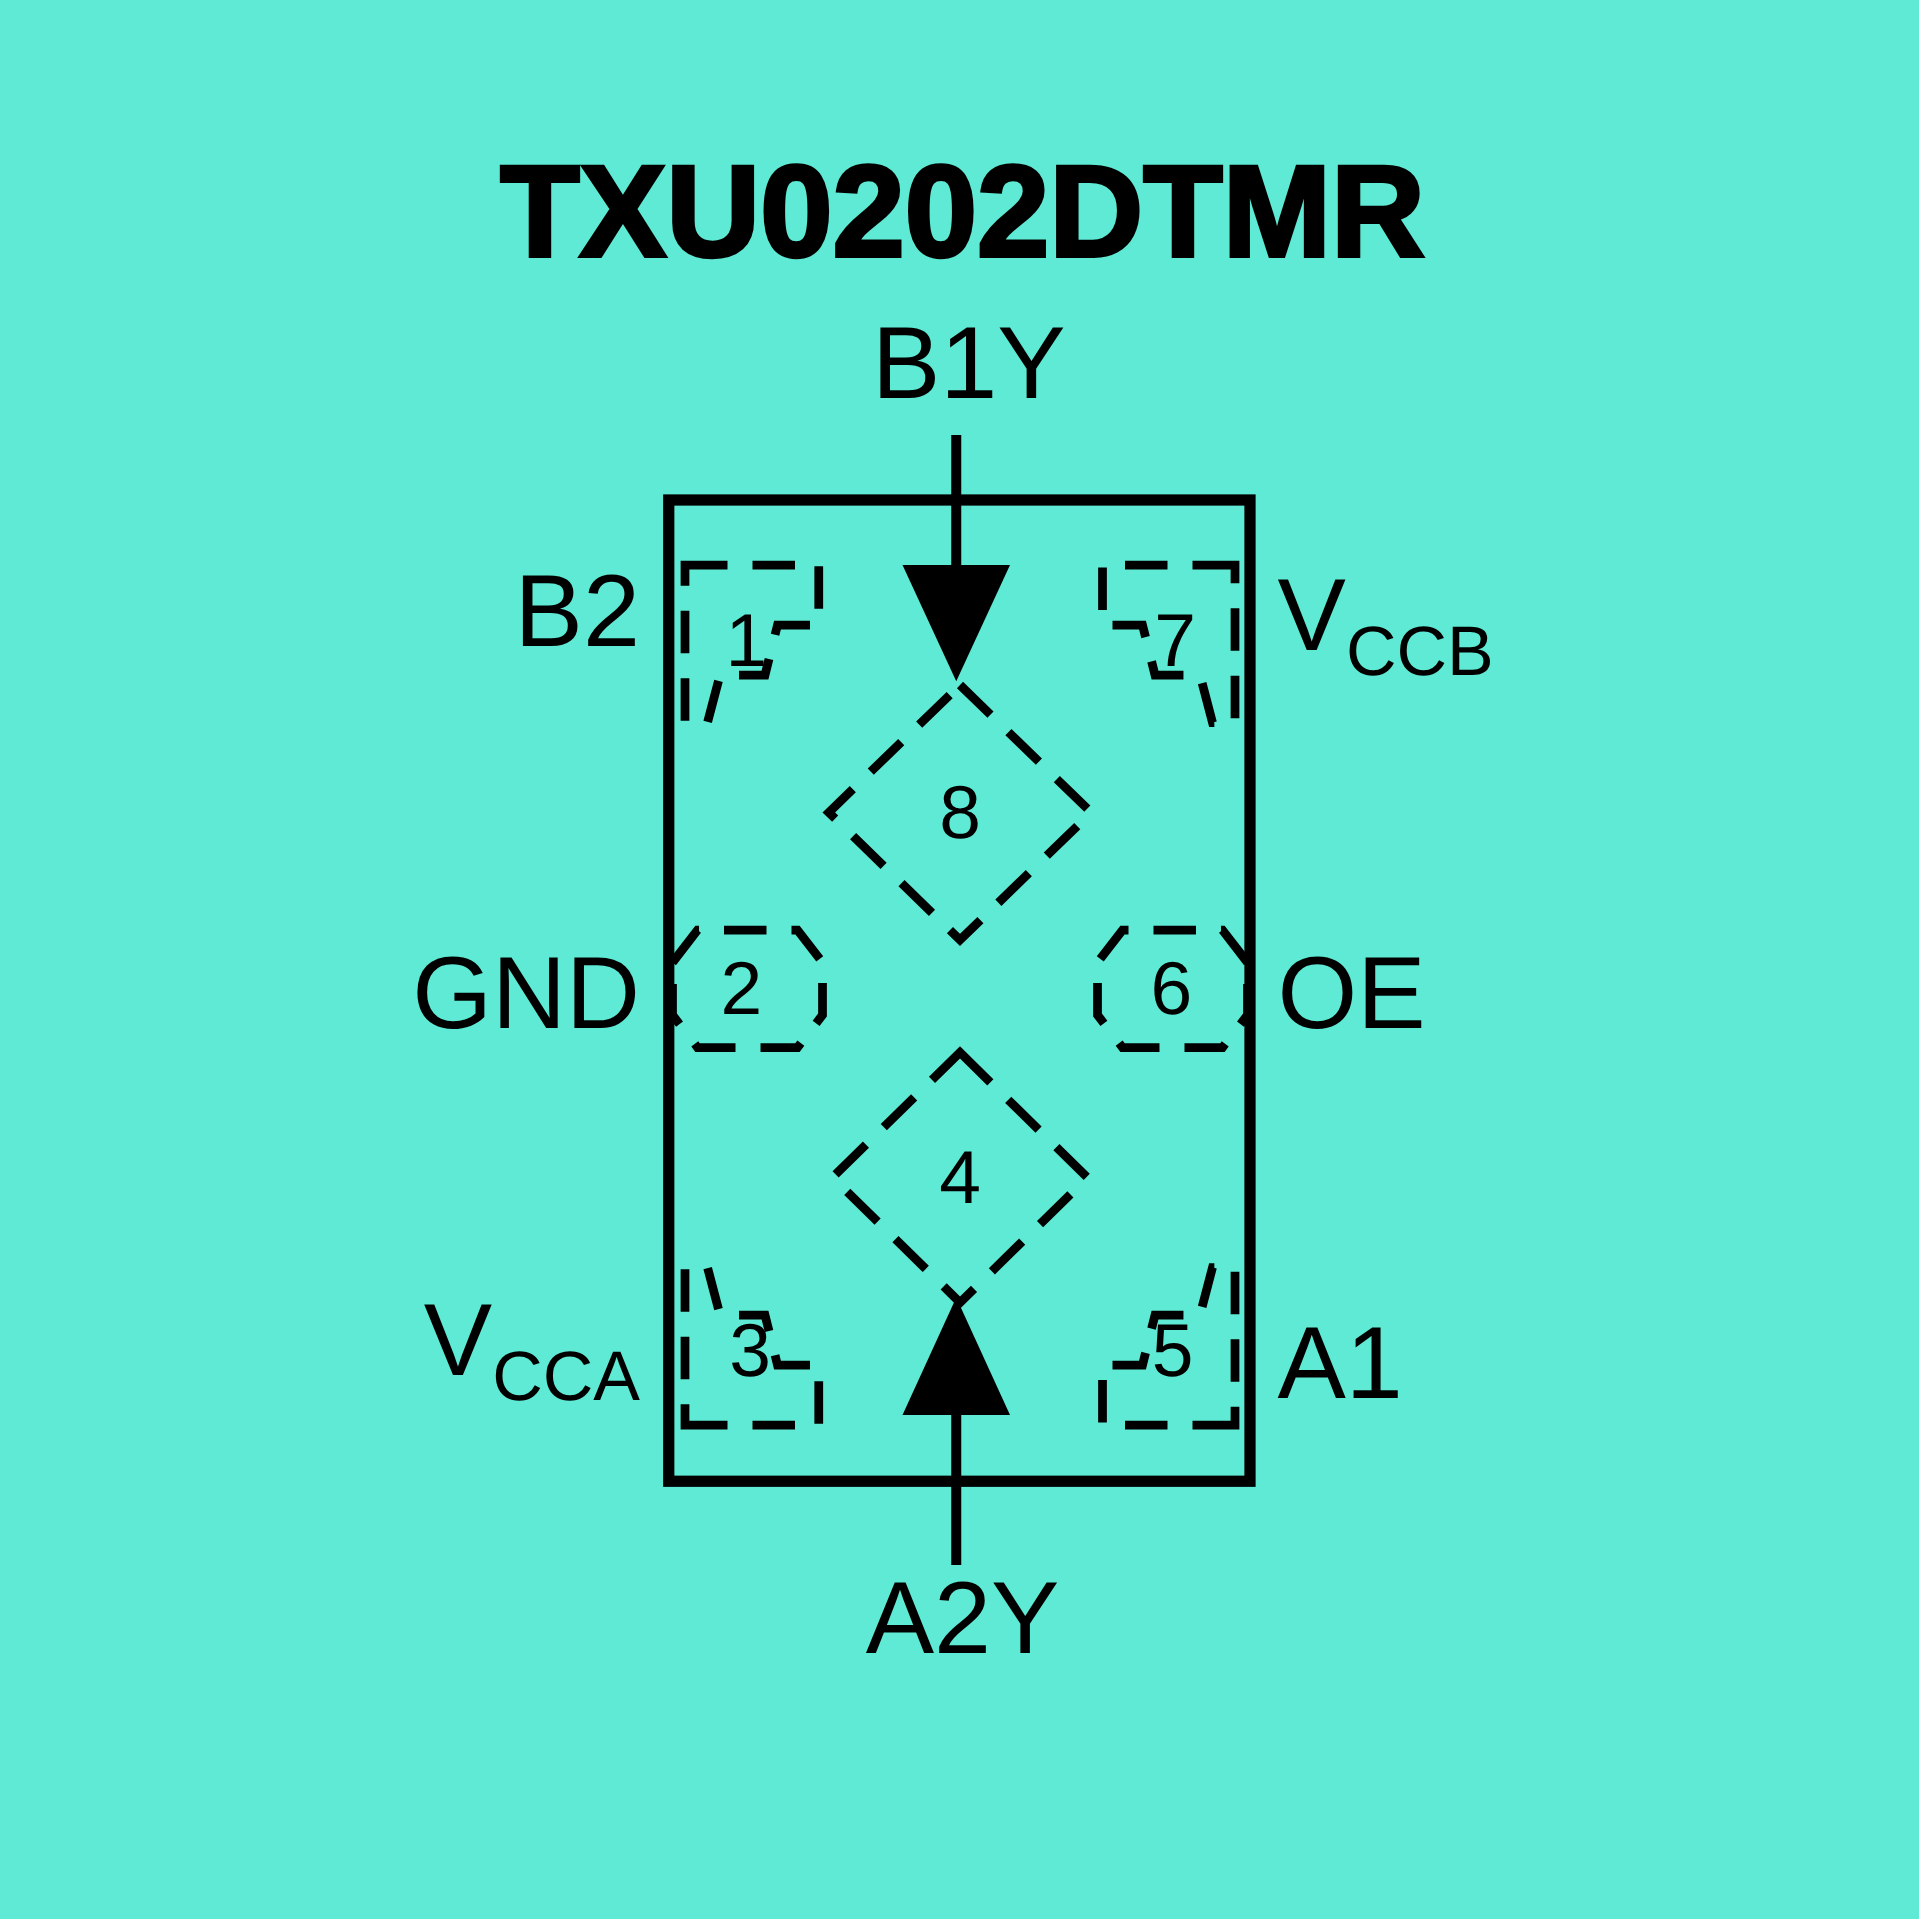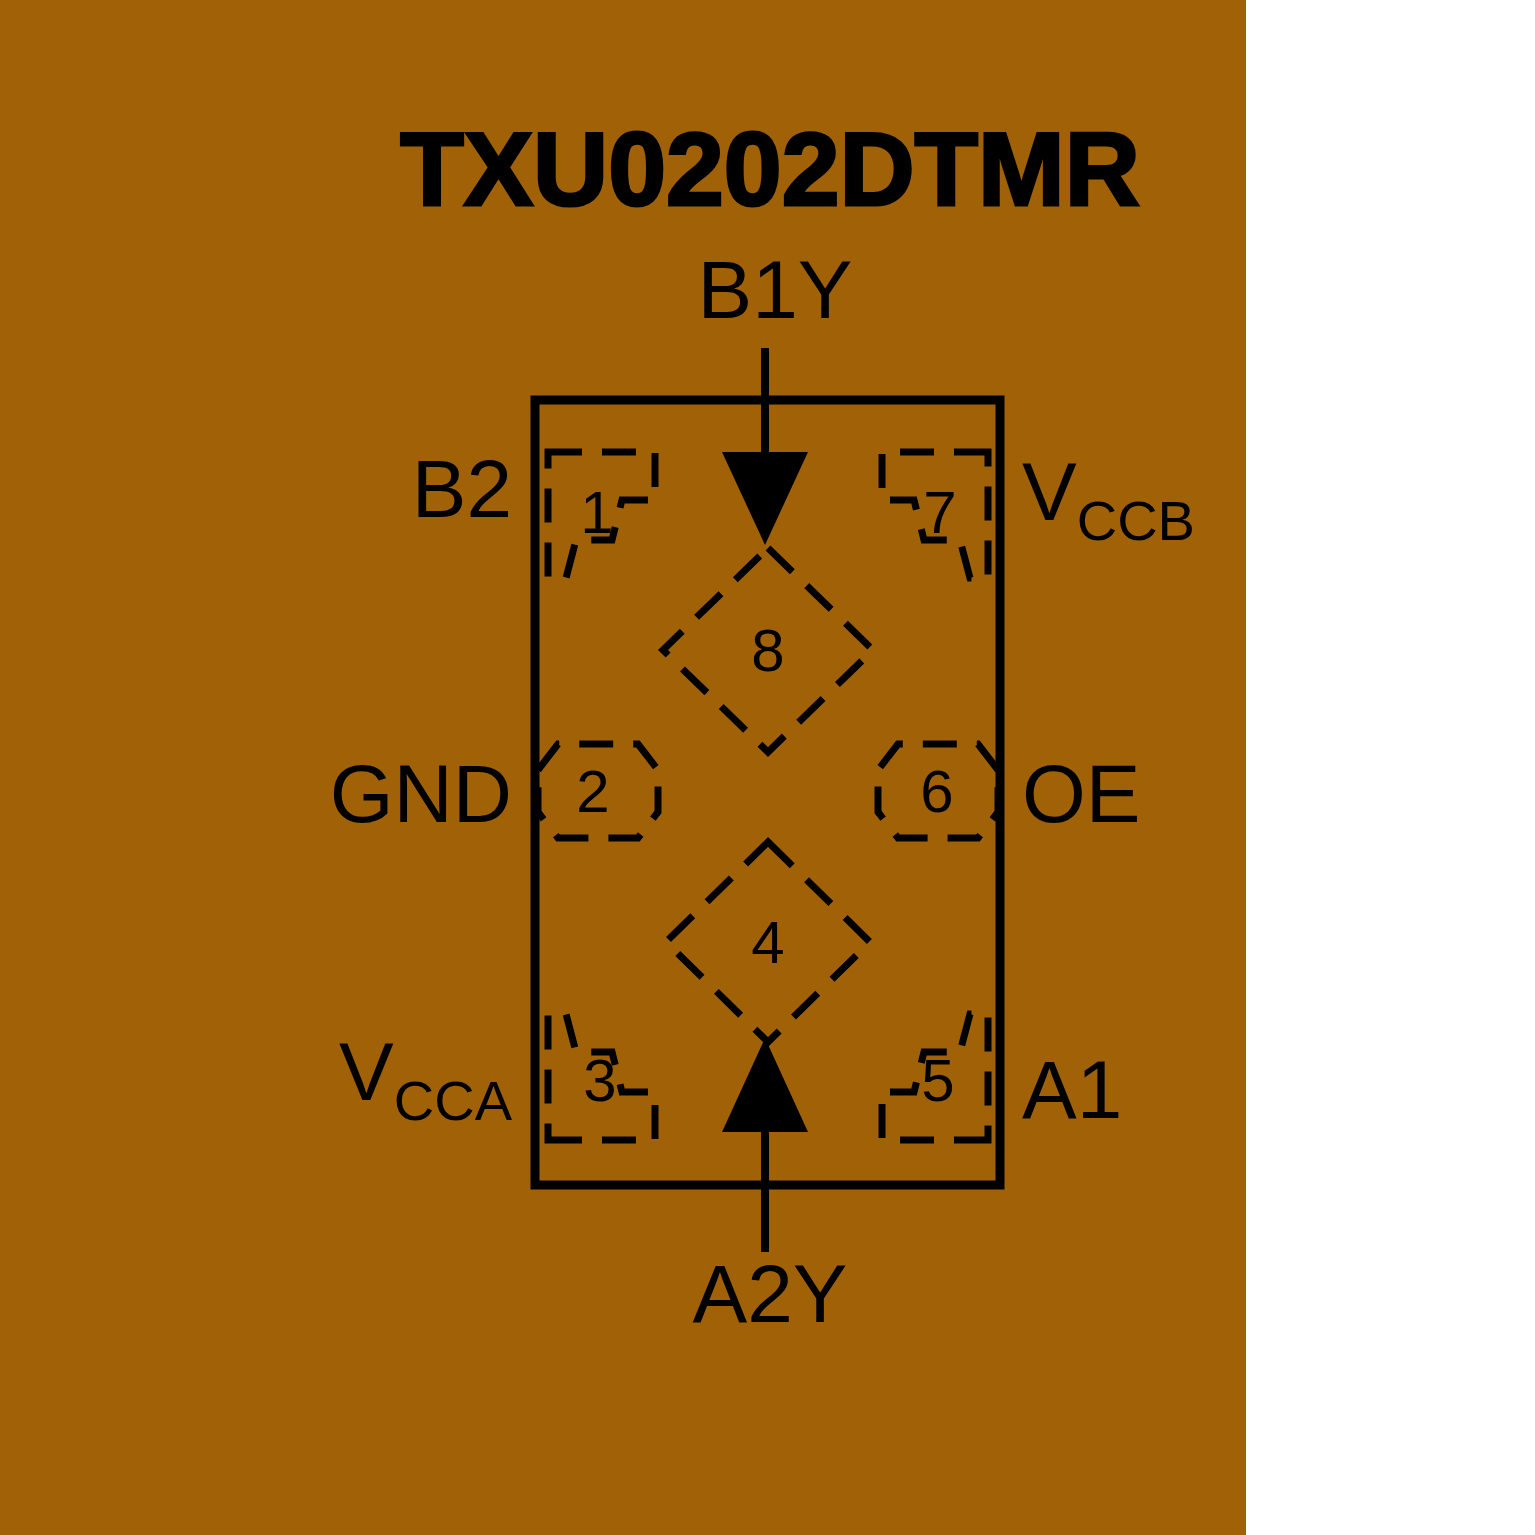--- a/index.html
+++ b/index.html
@@ -2,23 +2,23 @@
 <html><head>
 <meta charset="utf-8">
 <style>
   html, body {
     margin: 0;
     padding: 0;
     background: #ffffff;
   }
   .stage {
     position: relative;
-    width: 1246px;
+    width: 1535px;
     height: 1535px;
-    background: #a16207;
+    background: #5eead4;
     font-family: "Liberation Sans", sans-serif;
   }
   svg { display: block; }
 
   .chip-outline {
     fill: none;
     stroke: #000000;
     stroke-width: 9;
   }
   .pad {

